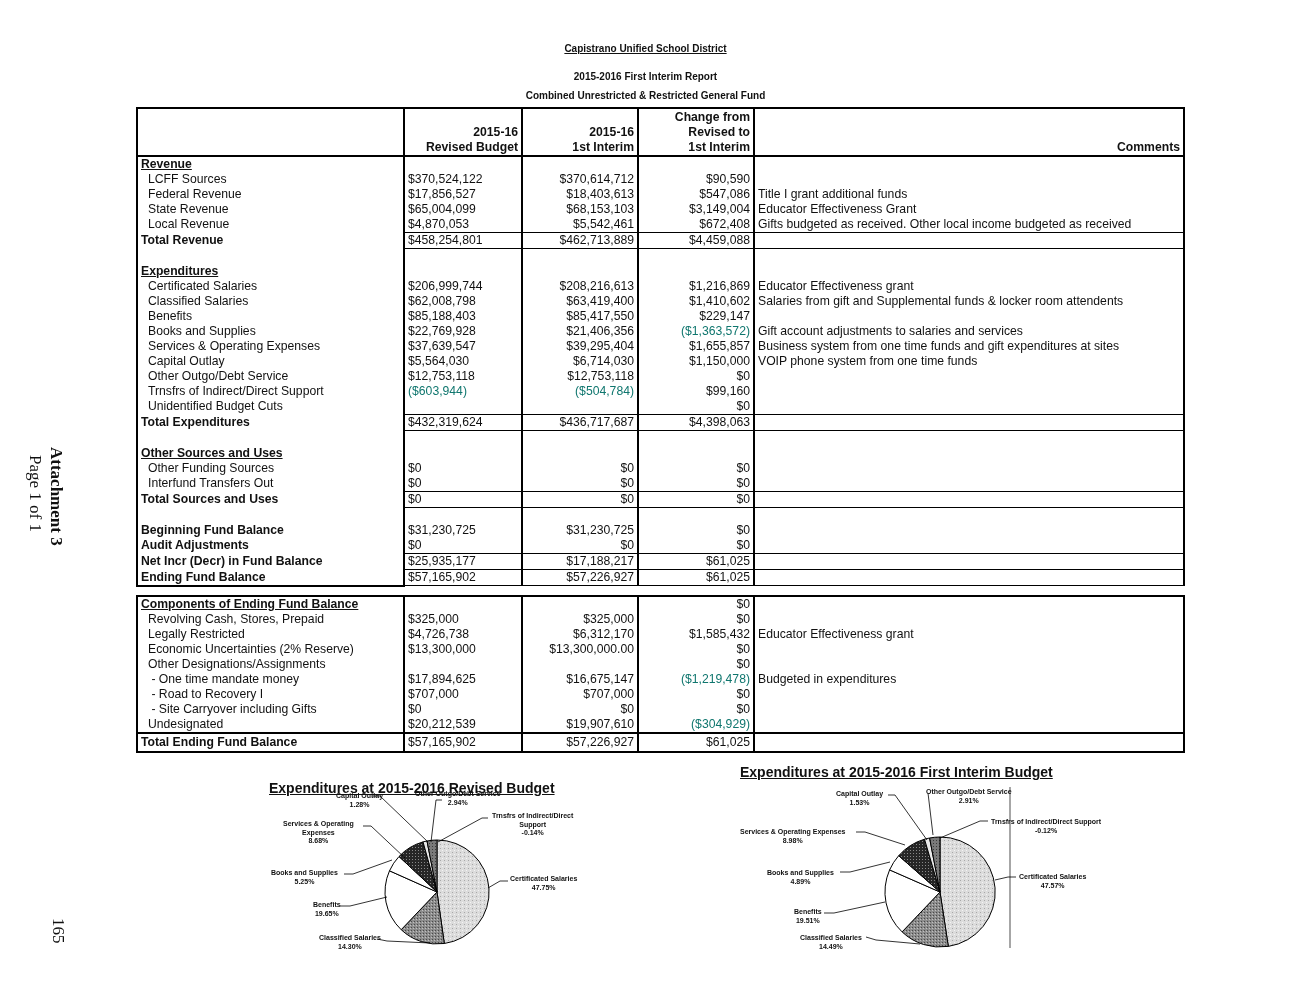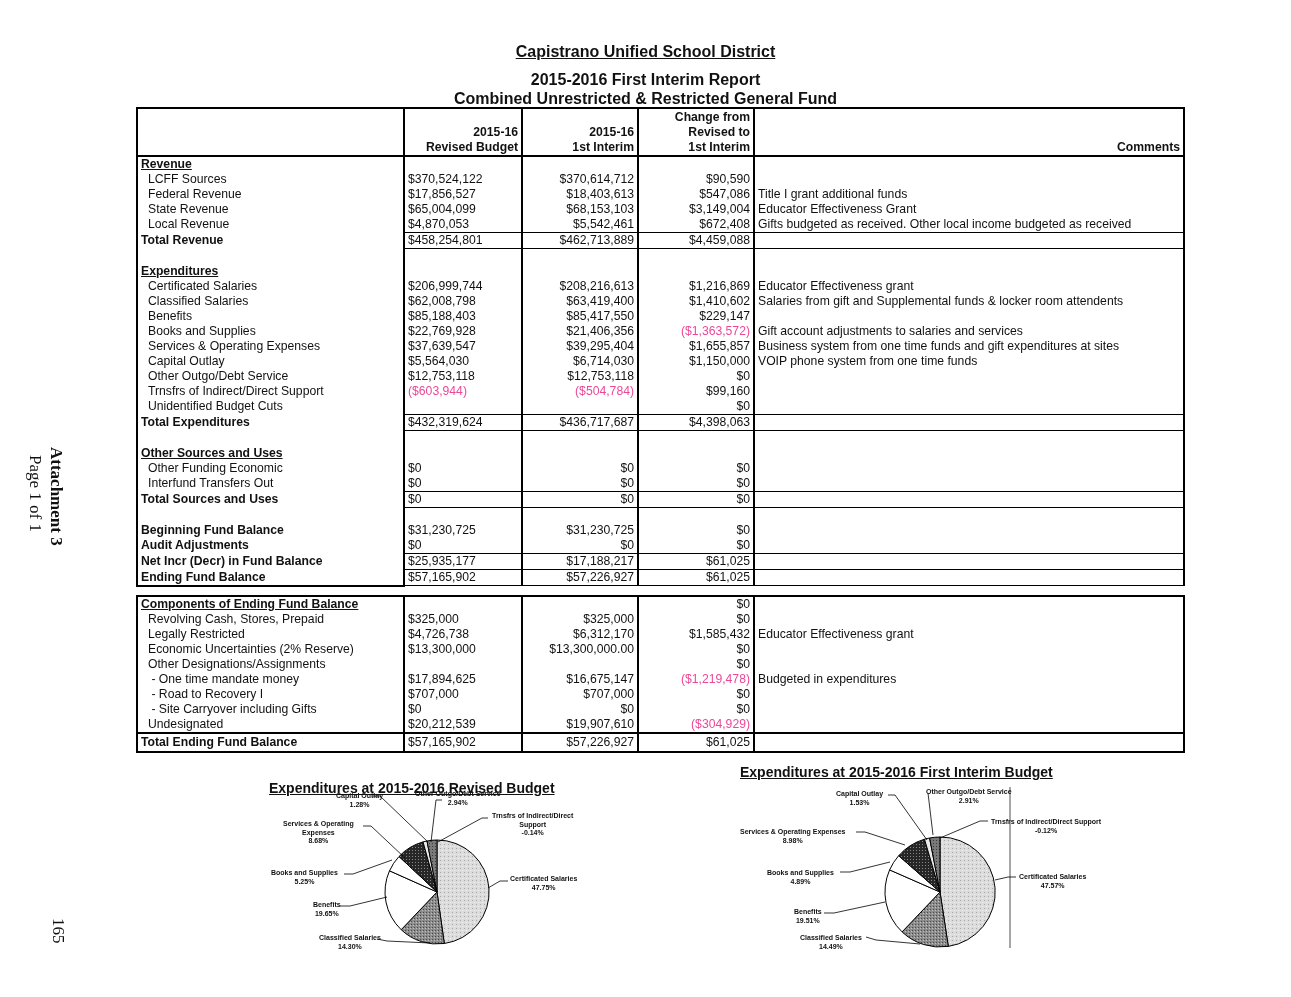--- a/index.html
+++ b/index.html
@@ -1,18 +1,18 @@
 <!DOCTYPE html>
 <html><head>
 <meta charset="utf-8">
 <style>
   html, body { margin:0; padding:0; background:#ffffff; }
   body { width:1291px; height:997px; position:relative; overflow:hidden;
          font-family: "Liberation Sans", sans-serif; color:#111; }
-  .title { position:absolute; left:0; width:1291px; text-align:center; font-weight:bold; font-size:16px; }
+  .title { position:absolute; left:0; width:1291px; text-align:center; font-weight:bold; font-size:10px; }
   .t1 { top:43px; text-decoration:underline; }
   .t2 { top:71px; }
   .t3 { top:90px; }
   .side { position:absolute; font-family:"Liberation Serif", serif; font-weight:bold; font-size:17px;
           transform:rotate(90deg); transform-origin:left top; white-space:nowrap; }
   .side1 { left:66px; top:447px; }
   .side2 { left:45px; top:455px; font-weight:normal; }
   .pagenum { position:absolute; left:68px; top:918px; font-family:"Liberation Serif", serif; font-size:17px;
              transform:rotate(90deg); transform-origin:left top; }
 
@@ -21,21 +21,21 @@
   .c-lab { width:252px; border-left:2px solid #000; }
   .c-n1 { width:108px; text-align:left; border-left:2px solid #000; }
   .c-n2 { width:108px; text-align:right; border-left:2px solid #000; }
   .c-n3 { width:108px; text-align:right; border-left:2px solid #000; }
   .c-cm { width:422px; border-left:2px solid #000; border-right:2px solid #000; }
   .hdr td { font-weight:bold; text-align:right; vertical-align:bottom; line-height:15px; border-bottom:2px solid #000; }
   .sect { font-weight:bold; text-decoration:underline; }
   .ind { padding-left:10px !important; }
   .bold { font-weight:bold; }
   .tot td.num, .tot td.c-cm { border-top:1.5px solid #000; border-bottom:1.5px solid #000; }
-  .neg { color:#ec4899; }
+  .neg { color:#0f766e; }
   .bottomline td { border-bottom:2px solid #000; }
   .spacer td { height:15px; }
 
   .chart-title { position:absolute; font-weight:bold; font-size:14px; text-decoration:underline; }
   .pie-label { position:absolute; font-size:7px; font-weight:bold; text-align:center; line-height:8.5px; white-space:nowrap; }
   svg.pie { position:absolute; left:0; top:0; }
 </style>
 </head>
 <body>
 
@@ -210,21 +210,21 @@
       </tr>
 
   <tr>
     <td class="c-lab sect">Other Sources and Uses</td>
     <td class="c-n1"></td>
         <td class="c-n2"></td>
         <td class="c-n3"></td>
         <td class="c-cm"></td>
   </tr>
   <tr>
-    <td class="c-lab ind">Other Funding Economic</td>
+    <td class="c-lab ind">Other Funding Sources</td>
     <td class="c-n1">$0</td>
     <td class="c-n2">$0</td>
     <td class="c-n3">$0</td>
     <td class="c-cm"></td>
   </tr>
   <tr>
     <td class="c-lab ind">Interfund Transfers Out</td>
     <td class="c-n1">$0</td>
     <td class="c-n2">$0</td>
     <td class="c-n3">$0</td>

